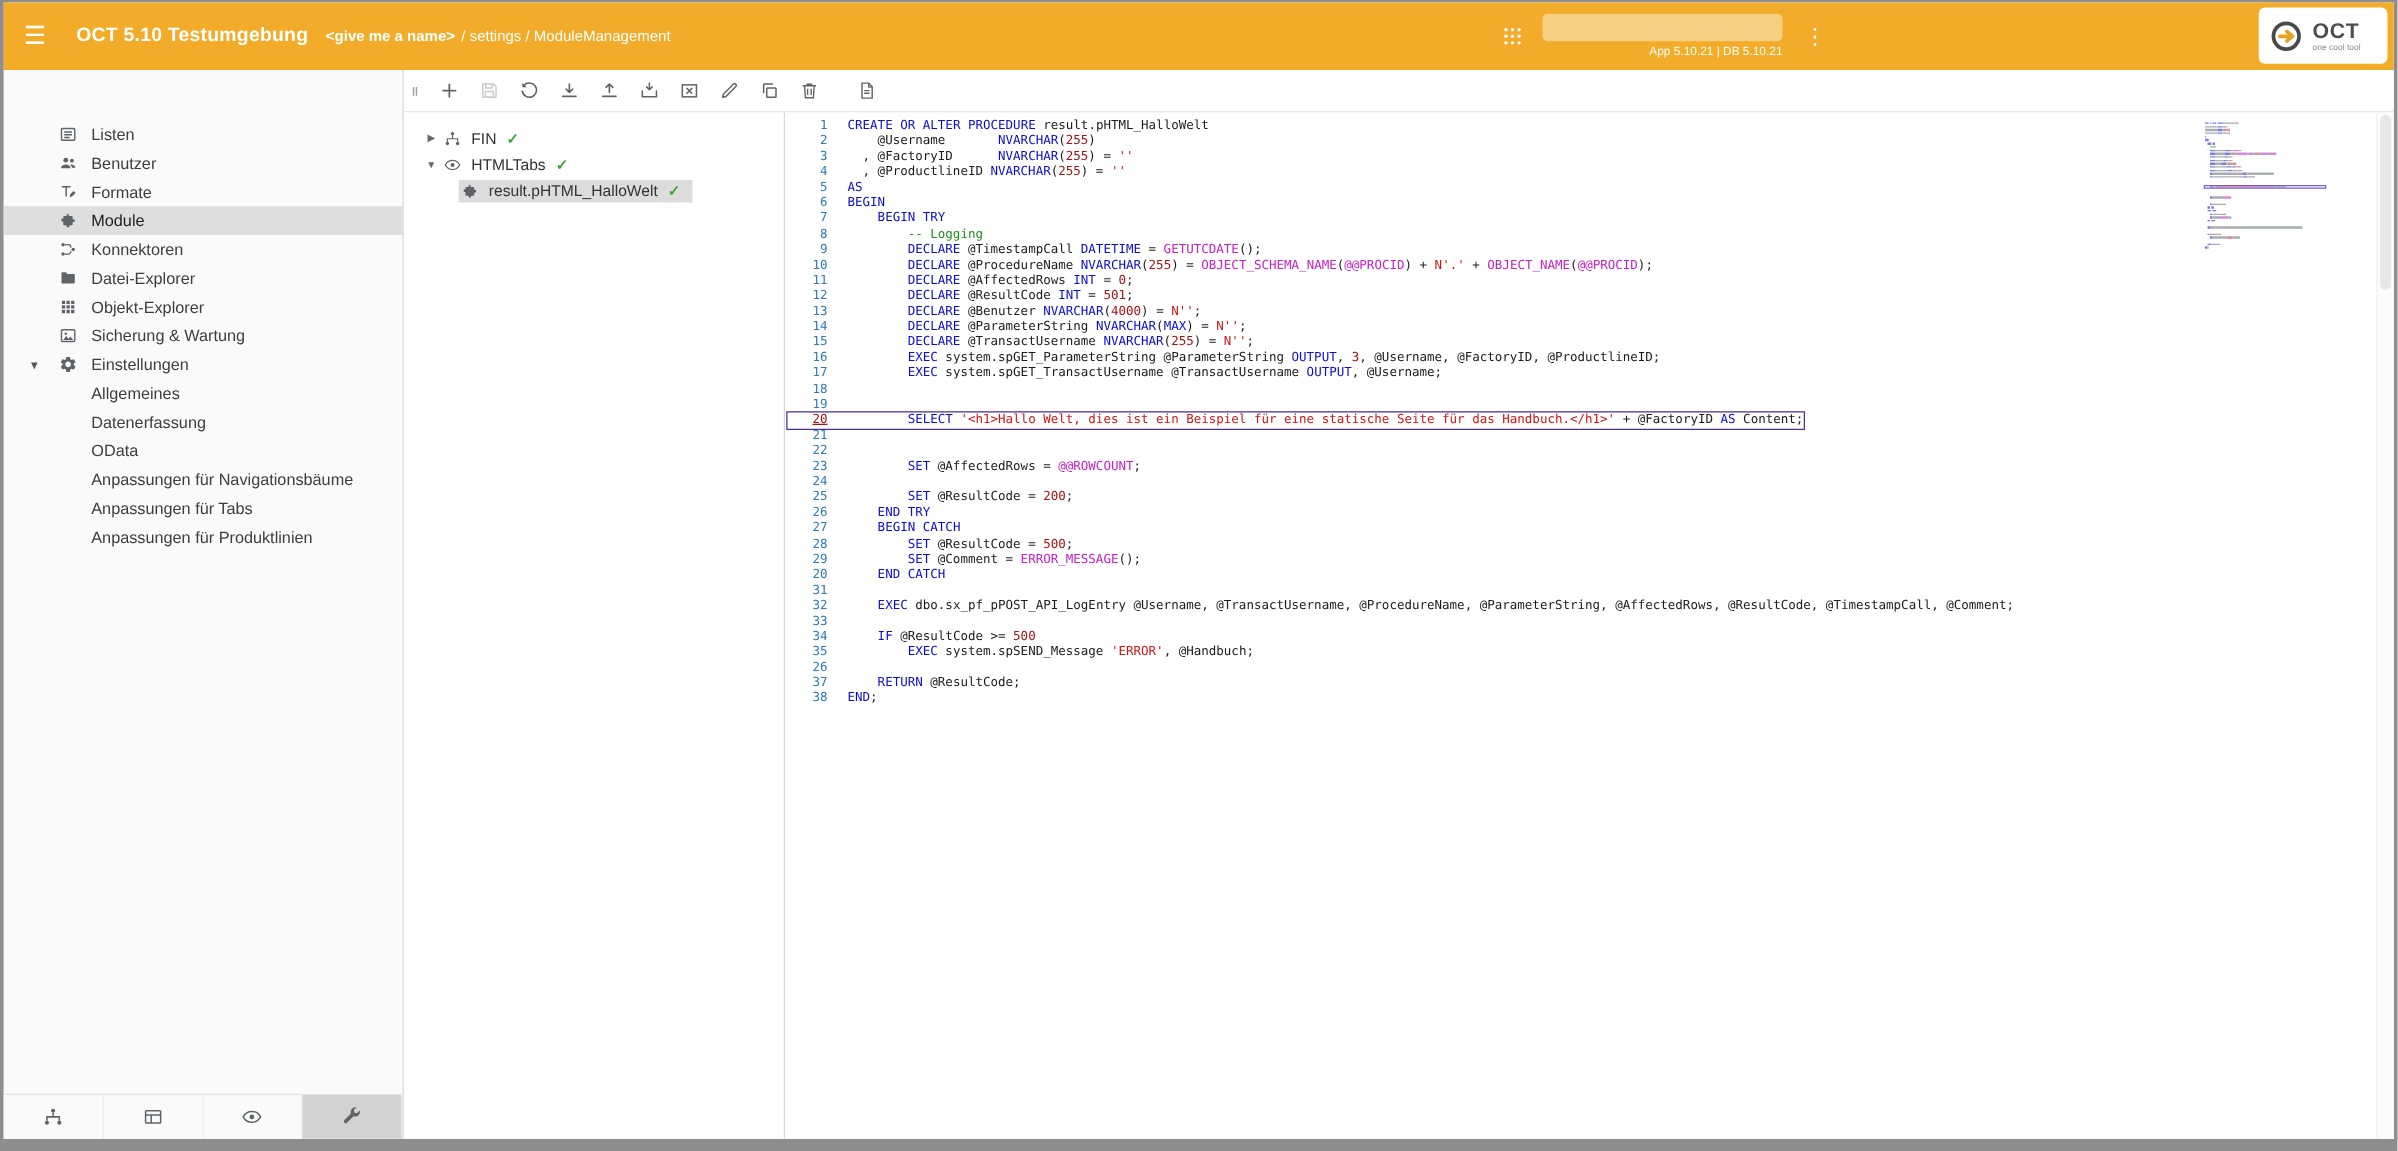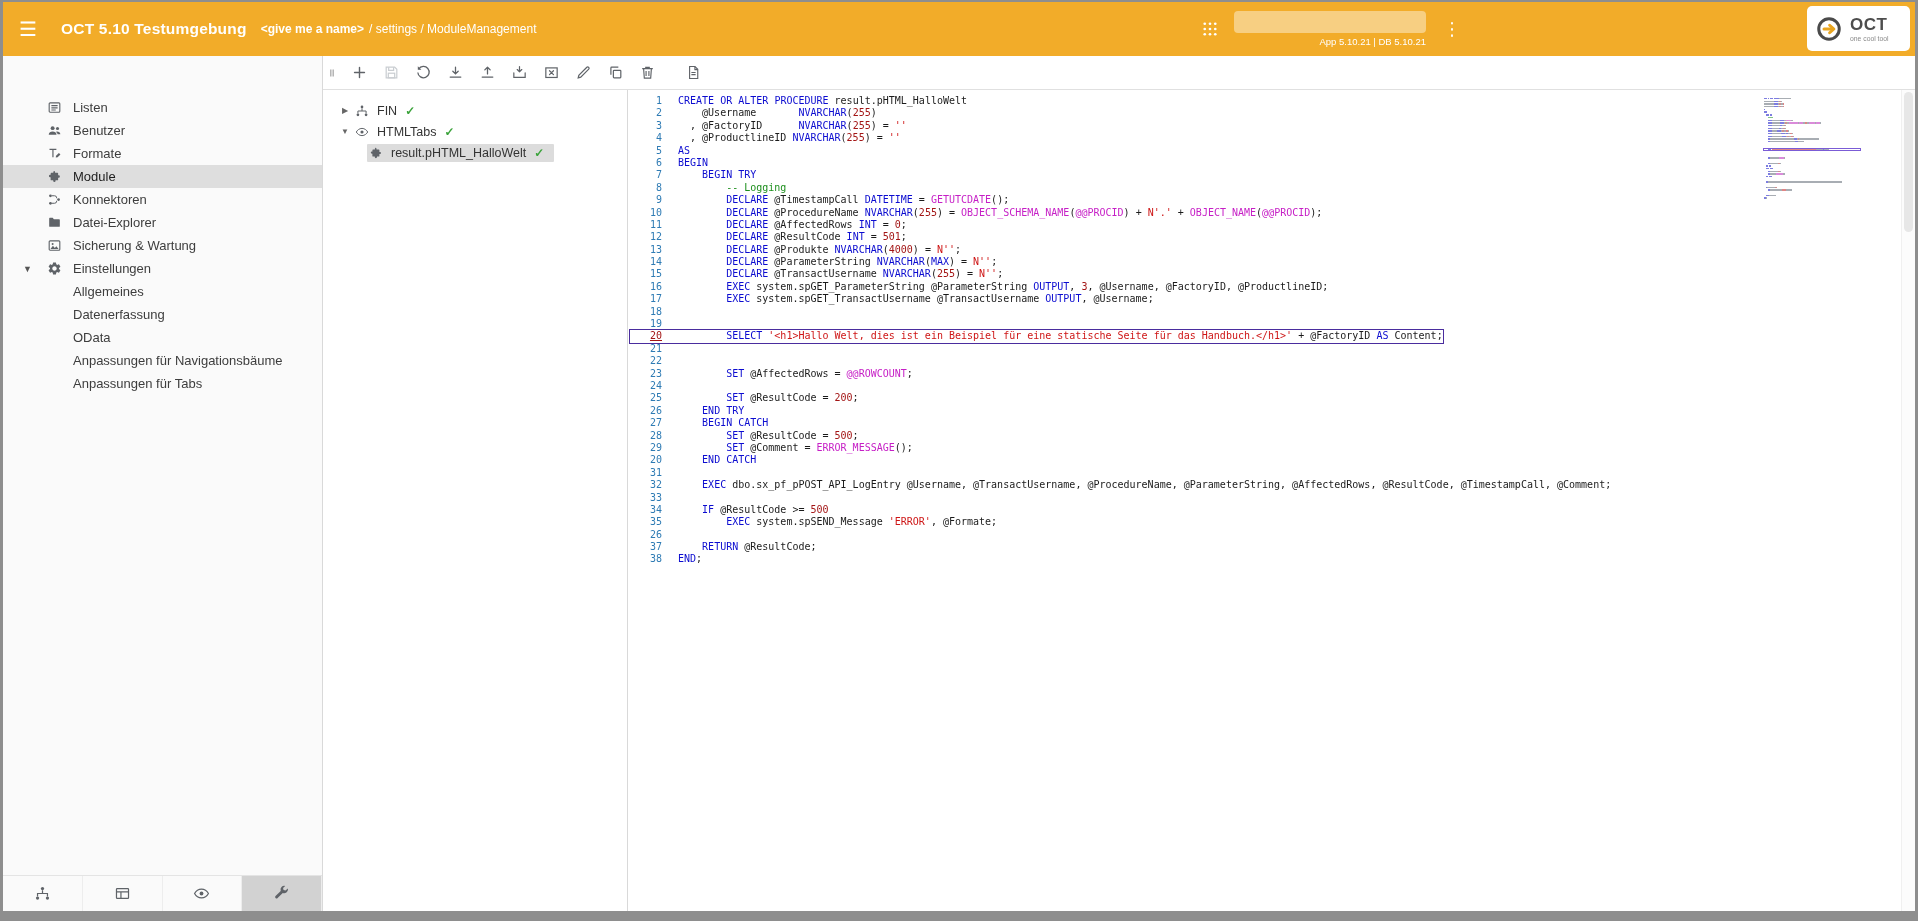--- a/index.html
+++ b/index.html
@@ -207,20 +207,31 @@
                 <svg viewBox="0 0 24 24" aria-hidden="true">
                   <path fill="currentColor" d="M3.5 5.5c0-.6.4-1 1-1h4.6l1.9 2.3h8.5c.6 0 1 .4 1 1v10c0 .6-.4 1-1 1h-15c-.6 0-1-.4-1-1z"></path>
                 </svg>
               </span>
               <span class="sb-label">Datei-Explorer</span>
             </div>
             <div class="sb-item">
               <span class="sb-caret"></span>
               <span class="icn">
                 <svg viewBox="0 0 24 24" aria-hidden="true">
+                  <g fill="currentColor">
+                    <path d="M4 4h4.2v4.2H4zM9.9 4h4.2v4.2H9.9zM15.8 4H20v4.2h-4.2zM4 9.9h4.2v4.2H4zM9.9 9.9h4.2v4.2H9.9zM15.8 9.9H20v4.2h-4.2zM4 15.8h4.2V20H4zM9.9 15.8h4.2V20H9.9zM15.8 15.8H20V20h-4.2z"></path>
+                  </g>
+                </svg>
+              </span>
+              <span class="sb-label">Objekt-Explorer</span>
+            </div>
+            <div class="sb-item">
+              <span class="sb-caret"></span>
+              <span class="icn">
+                <svg viewBox="0 0 24 24" aria-hidden="true">
                   <g fill="none" stroke="currentColor" stroke-width="1.8">
                     <rect x="3.5" y="4.5" width="17" height="15" rx="1.5"></rect>
                   </g>
                   <circle cx="9" cy="9.5" r="1.6" fill="currentColor"></circle>
                   <path fill="currentColor" d="M5.5 17.5l4-5 3 3.5 2.5-3 3.5 4.5z"></path>
                 </svg>
               </span>
               <span class="sb-label">Sicherung &amp; Wartung</span>
             </div>
             <div class="sb-item">
@@ -239,20 +250,23 @@
               <span class="sb-label">Datenerfassung</span>
             </div>
             <div class="sb-item child">
               <span class="sb-label">OData</span>
             </div>
             <div class="sb-item child">
               <span class="sb-label">Anpassungen für Navigationsbäume</span>
             </div>
             <div class="sb-item child">
               <span class="sb-label">Anpassungen für Tabs</span>
+            </div>
+            <div class="sb-item child">
+              <span class="sb-label">Anpassungen für Produktlinien</span>
             </div>
           </nav>
         <div class="sb-tabs">
             <div class="sb-tab">
               <span class="icn">
                 <svg viewBox="0 0 24 24" aria-hidden="true">
                   <g fill="currentColor">
                     <circle cx="12" cy="5" r="2.3"></circle>
                     <circle cx="5" cy="18.5" r="2.3"></circle>
                     <circle cx="19" cy="18.5" r="2.3"></circle>
@@ -489,21 +503,21 @@
                 <div class="code-row">
                   <span class="gut">11</span>
                   <span class="code"><span class="tk-p">        </span><span class="tk-k">DECLARE</span><span class="tk-p"> @AffectedRows </span><span class="tk-t">INT</span><span class="tk-p"> = </span><span class="tk-n">0</span><span class="tk-p">;</span></span>
                 </div>
                 <div class="code-row">
                   <span class="gut">12</span>
                   <span class="code"><span class="tk-p">        </span><span class="tk-k">DECLARE</span><span class="tk-p"> @ResultCode </span><span class="tk-t">INT</span><span class="tk-p"> = </span><span class="tk-n">501</span><span class="tk-p">;</span></span>
                 </div>
                 <div class="code-row">
                   <span class="gut">13</span>
-                  <span class="code"><span class="tk-p">        </span><span class="tk-k">DECLARE</span><span class="tk-p"> @Produkte </span><span class="tk-t">NVARCHAR</span><span class="tk-p">(</span><span class="tk-n">4000</span><span class="tk-p">) = </span><span class="tk-s">N''</span><span class="tk-p">;</span></span>
+                  <span class="code"><span class="tk-p">        </span><span class="tk-k">DECLARE</span><span class="tk-p"> @Benutzer </span><span class="tk-t">NVARCHAR</span><span class="tk-p">(</span><span class="tk-n">4000</span><span class="tk-p">) = </span><span class="tk-s">N''</span><span class="tk-p">;</span></span>
                 </div>
                 <div class="code-row">
                   <span class="gut">14</span>
                   <span class="code"><span class="tk-p">        </span><span class="tk-k">DECLARE</span><span class="tk-p"> @ParameterString </span><span class="tk-t">NVARCHAR</span><span class="tk-p">(</span><span class="tk-k">MAX</span><span class="tk-p">) = </span><span class="tk-s">N''</span><span class="tk-p">;</span></span>
                 </div>
                 <div class="code-row">
                   <span class="gut">15</span>
                   <span class="code"><span class="tk-p">        </span><span class="tk-k">DECLARE</span><span class="tk-p"> @TransactUsername </span><span class="tk-t">NVARCHAR</span><span class="tk-p">(</span><span class="tk-n">255</span><span class="tk-p">) = </span><span class="tk-s">N''</span><span class="tk-p">;</span></span>
                 </div>
                 <div class="code-row">
@@ -577,21 +591,21 @@
                 <div class="code-row">
                   <span class="gut">33</span>
                   <span class="code"></span>
                 </div>
                 <div class="code-row">
                   <span class="gut">34</span>
                   <span class="code"><span class="tk-p">    </span><span class="tk-k">IF</span><span class="tk-p"> @ResultCode &gt;= </span><span class="tk-n">500</span></span>
                 </div>
                 <div class="code-row">
                   <span class="gut">35</span>
-                  <span class="code"><span class="tk-p">        </span><span class="tk-k">EXEC</span><span class="tk-p"> system.spSEND_Message </span><span class="tk-s">'ERROR'</span><span class="tk-p">, @Formate;</span></span>
+                  <span class="code"><span class="tk-p">        </span><span class="tk-k">EXEC</span><span class="tk-p"> system.spSEND_Message </span><span class="tk-s">'ERROR'</span><span class="tk-p">, @Handbuch;</span></span>
                 </div>
                 <div class="code-row">
                   <span class="gut">26</span>
                   <span class="code"></span>
                 </div>
                 <div class="code-row">
                   <span class="gut">37</span>
                   <span class="code"><span class="tk-p">    </span><span class="tk-k">RETURN</span><span class="tk-p"> @ResultCode;</span></span>
                 </div>
                 <div class="code-row">

